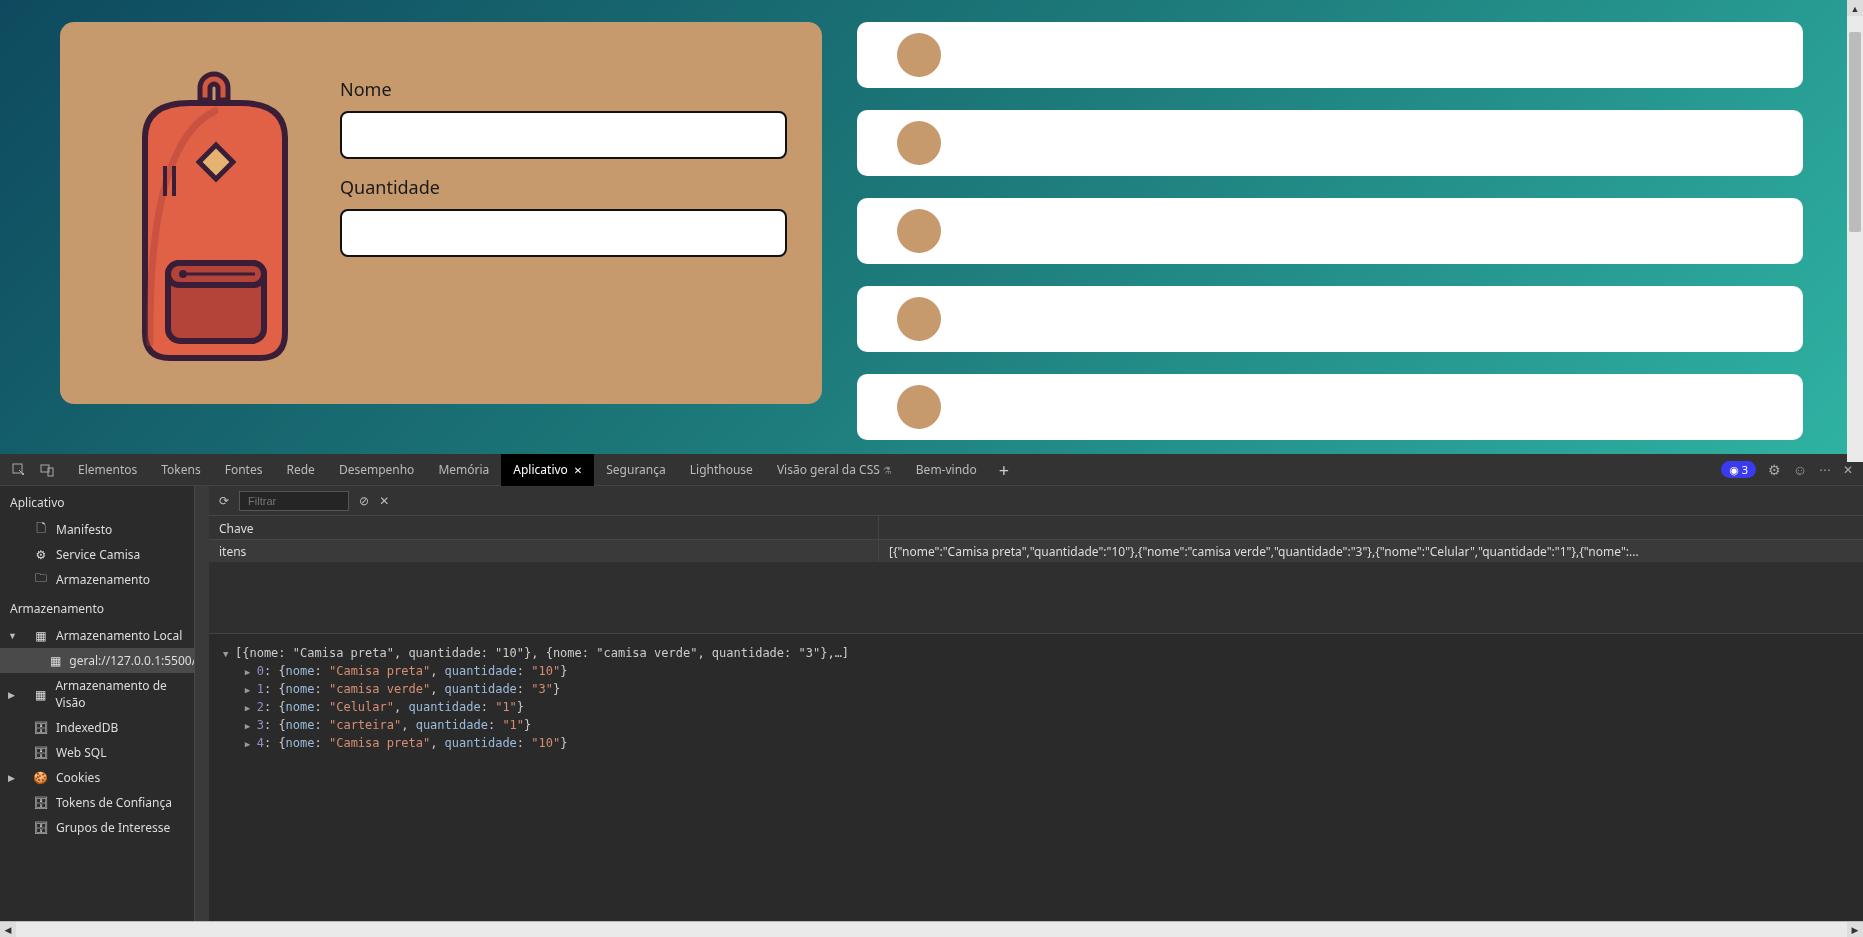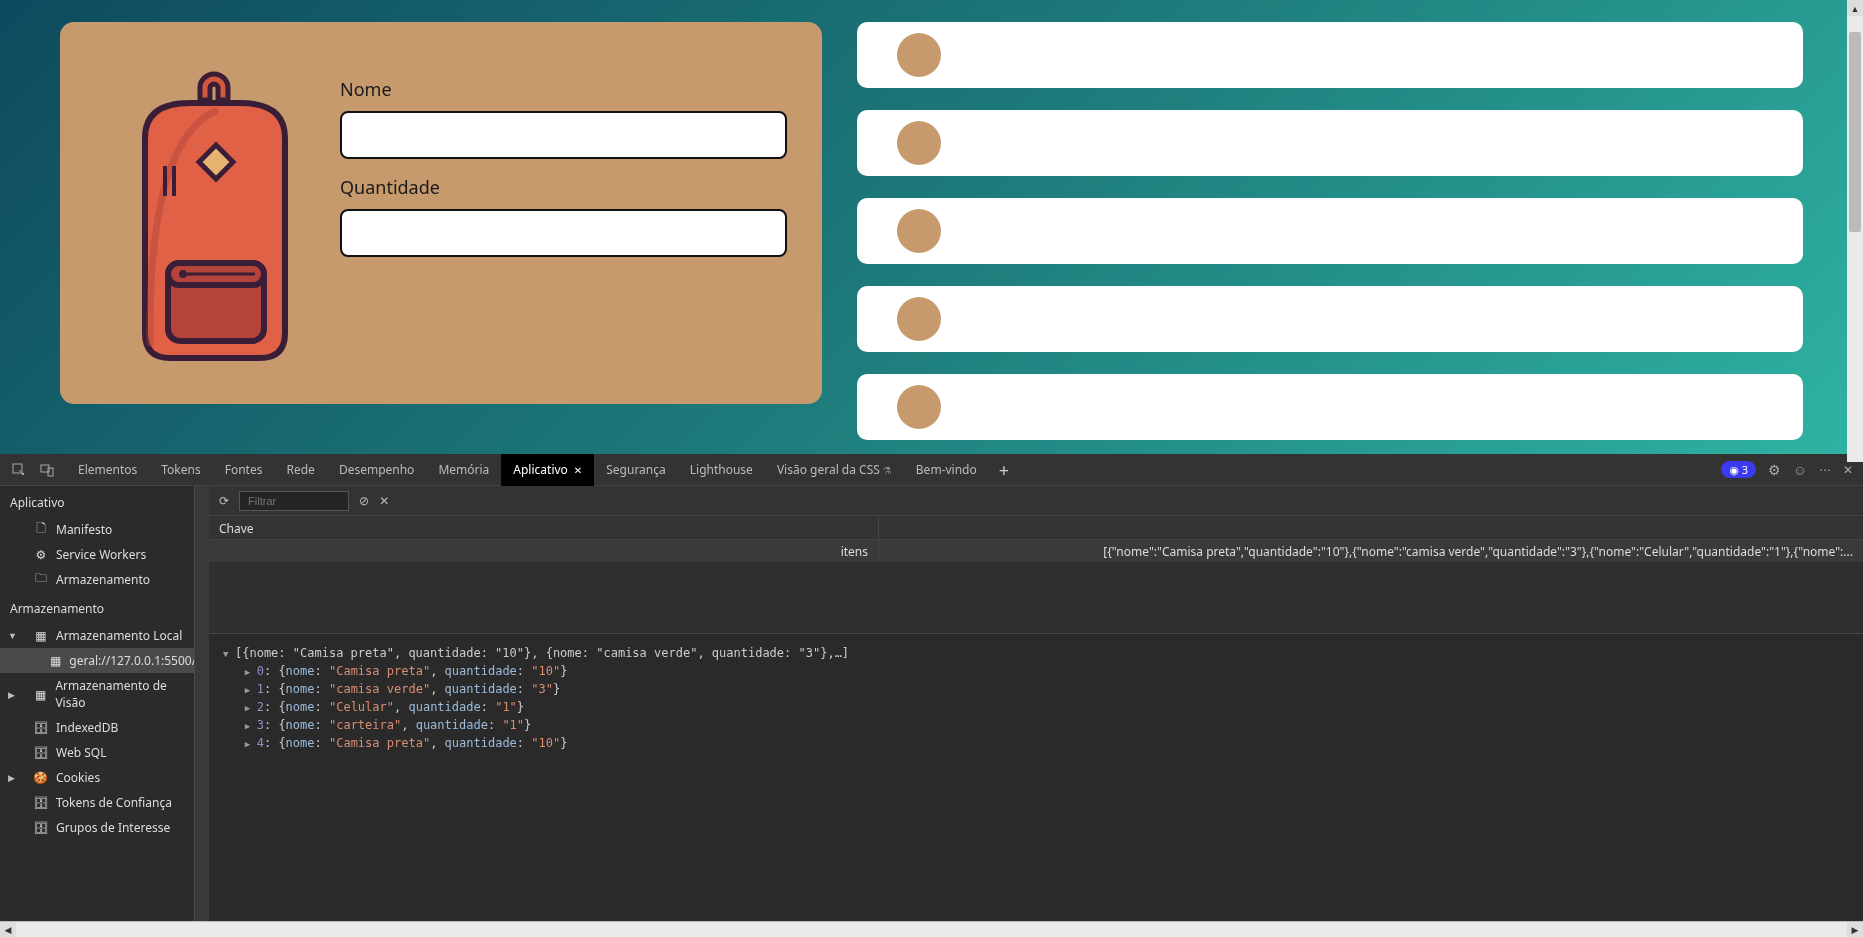--- a/index.html
+++ b/index.html
@@ -229,21 +229,20 @@
 .dt-th {
   padding: 4px 10px;
   color: #ddd;
 }
 .dt-th.key { width: 670px; border-right: 1px solid #444; }
 .dt-th.val { flex: 1; }
 .dt-row {
   display: flex;
   height: 22px;
   background: #3a3a3a;
-  text-align: right;
 }
 .dt-cell {
   padding: 3px 10px;
   color: #ddd;
   white-space: nowrap;
   overflow: hidden;
 }
 .dt-cell.key { width: 670px; border-right: 1px solid #444; }
 .dt-cell.val { flex: 1; }
 .dt-empty { height: 72px; border-bottom: 1px solid #444; }
@@ -403,21 +402,21 @@
 
     <div class="dt-body">
       <div class="dt-sidebar">
         <div class="dt-section-title">Aplicativo</div>
         <div class="dt-tree-item">
             <span class="dt-icon-sm">🗋</span>
             <span>Manifesto</span>
           </div>
         <div class="dt-tree-item">
             <span class="dt-icon-sm">⚙</span>
-            <span>Service Workers</span>
+            <span>Service Camisa</span>
           </div>
         <div class="dt-tree-item">
             <span class="dt-icon-sm">🗀</span>
             <span>Armazenamento</span>
           </div>
 
         <div class="dt-section-title">Armazenamento</div>
         <div class="dt-tree-item">
             <span class="tri">▼</span>
             <span class="dt-icon-sm">▦</span>

